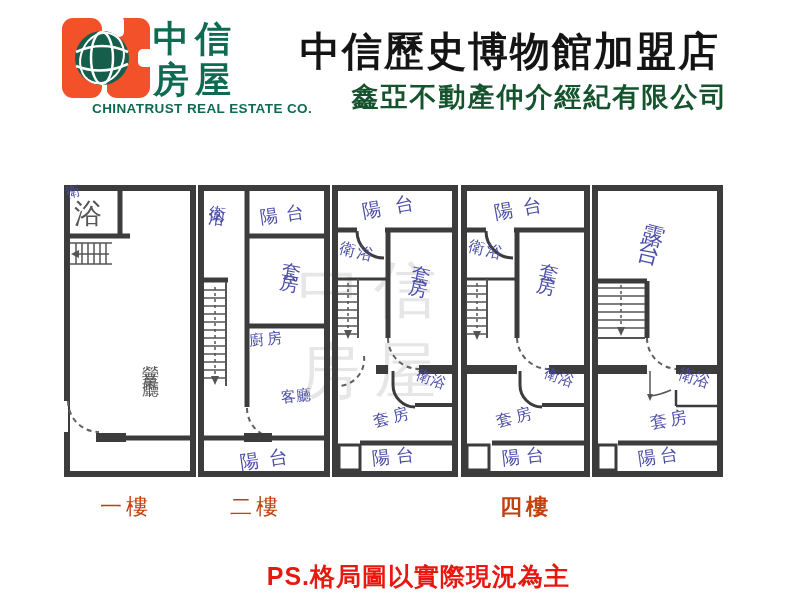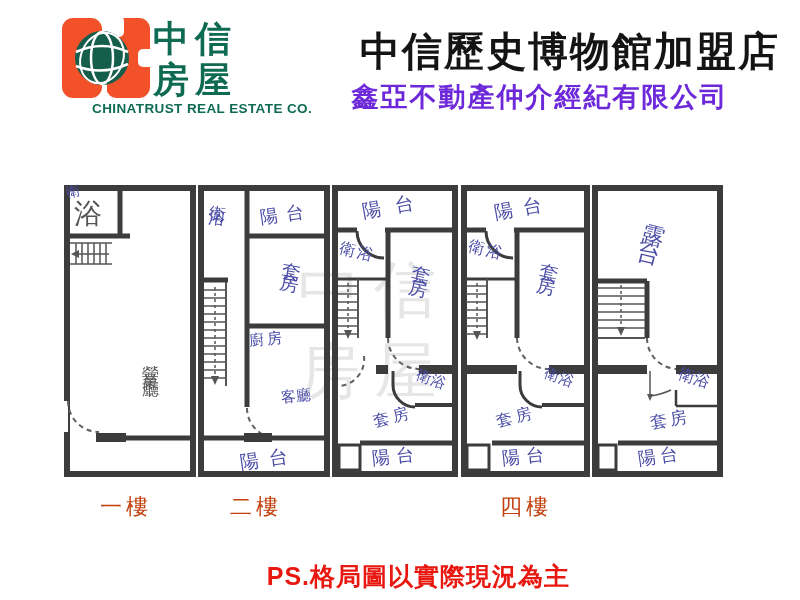--- a/index.html
+++ b/index.html
@@ -4,23 +4,23 @@
 <style>
   html,body{margin:0;padding:0;background:#fff;}
   .page{position:relative;width:800px;height:600px;background:#ffffff;overflow:hidden;
         font-family:"Liberation Sans",sans-serif;}
   
   .logo-mark{position:absolute;left:60px;top:16px;width:92px;height:86px;}
   .brand-cn{position:absolute;left:153px;top:18px;color:#0E6B52;font-weight:bold;
             font-size:36px;line-height:41px;letter-spacing:6px;font-family:"Liberation Sans",sans-serif;}
   .brand-en{position:absolute;left:56px;top:101px;width:238px;color:#0E6B52;font-size:13.5px;
             font-weight:600;letter-spacing:0.4px;white-space:nowrap;margin-left:36px;}
-  .title{position:absolute;left:300px;top:24px;width:480px;text-align:right;color:#141414;
+  .title{position:absolute;left:300px;top:24px;width:480px;text-align:left;color:#141414;
          font-size:40px;font-weight:bold;letter-spacing:2px;white-space:nowrap;}
-  .subtitle{position:absolute;left:300px;top:79px;width:480px;text-align:center;color:#6d28d9;
+  .subtitle{position:absolute;left:300px;top:79px;width:480px;text-align:center;color:#14532d;
             font-size:27px;font-weight:bold;letter-spacing:2px;white-space:nowrap;}
   
   .plan-svg{position:absolute;left:0;top:0;width:800px;height:600px;}
   .watermark{position:absolute;left:298px;top:250px;width:192px;font-size:62px;line-height:1.3;
              color:#8f8f8f;opacity:.22;font-family:"DejaVu Serif",serif;z-index:0;letter-spacing:14px;}
   .lbl{position:absolute;color:#4A4CA6;font-family:"DejaVu Serif",serif;white-space:nowrap;z-index:3;}
   .lbl.gray{color:#565656;}
   .v{writing-mode:vertical-rl;}
   .floor-name{position:absolute;top:492px;width:80px;text-align:center;font-size:22px;color:#c2410c;
               font-family:"DejaVu Serif",serif;letter-spacing:4px;z-index:3;}
@@ -226,17 +226,17 @@
   <span class="lbl" style="left:496px;top:407px;font-size:16px;letter-spacing:4px;transform:rotate(-14deg);">套房</span>
   <span class="lbl" style="left:502px;top:444px;font-size:18px;letter-spacing:6px;transform:rotate(-6deg);">陽台</span>
 
   <span class="lbl v" style="left:634px;top:206px;font-size:23px;height:96px;letter-spacing:18px;transform:rotate(14deg);">露台</span>
   <span class="lbl" style="left:678px;top:368px;font-size:16px;transform:rotate(18deg);">衛浴</span>
   <span class="lbl" style="left:650px;top:408px;font-size:17px;letter-spacing:3px;transform:rotate(-10deg);">套房</span>
   <span class="lbl" style="left:638px;top:444px;font-size:18px;letter-spacing:4px;transform:rotate(-8deg);">陽台</span>
 
   <span class="floor-name" style="left:86px;">一樓</span>
   <span class="floor-name" style="left:216px;">二樓</span>
-  <span class="floor-name" style="left:486px;">四樓</span>
+  <span class="floor-name" style="left:486px;font-weight:bold;">四樓</span>
 
   <div class="note">PS.格局圖以實際現況為主</div>
 
 </div>
 
 </body></html>

